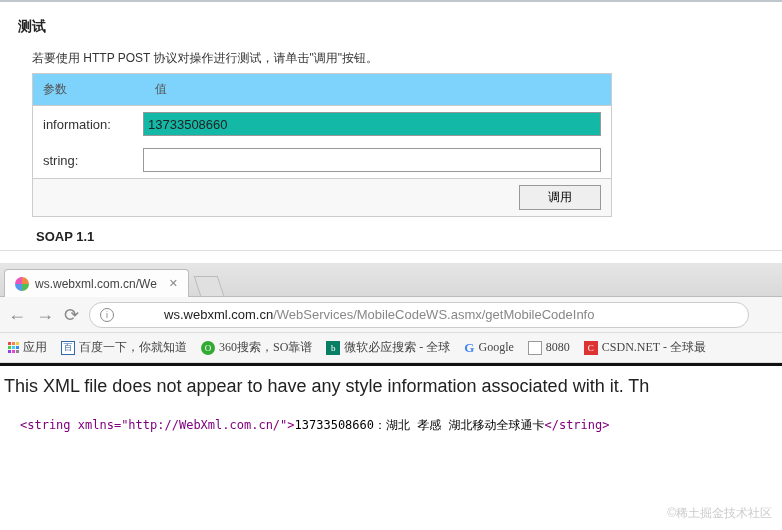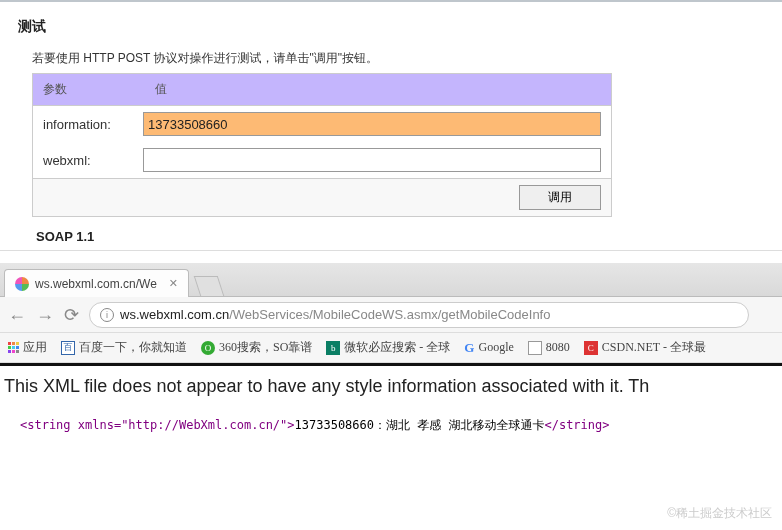--- a/index.html
+++ b/index.html
@@ -3,46 +3,46 @@
   <meta charset="utf-8">
   <style>
     * { box-sizing: border-box; margin: 0; padding: 0; }
     body { font-family: Arial, "Microsoft YaHei", sans-serif; font-size: 13px; width: 782px; height: 530px; background: #fff; position: relative; overflow: hidden; }
     
     .top-panel { padding: 18px 0 0 18px; }
     .section-title { font-size: 14px; font-weight: bold; color: #222; margin-bottom: 14px; }
     .instr { font-size: 12px; color: #333; margin-left: 14px; margin-bottom: 6px; }
     
     .param-box { border: 1px solid #ccc; width: 580px; margin-left: 14px; }
-    .thead { display: flex; background: #c4b5fd; border-bottom: 1px solid #ccc; }
+    .thead { display: flex; background: #7dd3fc; border-bottom: 1px solid #ccc; }
     .thead .th { padding: 7px 10px; color: #555; font-size: 12px; }
     .thead .th:first-child { width: 112px; }
     .trow { display: flex; align-items: center; padding: 6px 10px; }
     .trow .plabel { width: 100px; color: #333; font-size: 13px; }
     .trow input { flex: 1; height: 24px; border: 1px solid #999; padding: 2px 4px; font-size: 13px; }
-    .trow input.hl { background: #fdba74; color: #222; }
+    .trow input.hl { background: #14b8a6; color: #222; }
     .btnrow { display: flex; justify-content: flex-end; padding: 6px 10px; border-top: 1px solid #ccc; background: #f8f8f8; }
     .btnrow button { padding: 3px 28px; font-size: 12px; border: 1px solid #999; background: #efefef; cursor: pointer; }
     
     .soap { font-family: Verdana, sans-serif; font-weight: bold; font-size: 13px; color: #222; margin: 12px 0 0 18px; }
     
     .hr-light { border: none; border-top: 1px solid #ddd; margin-top: 6px; }
     
     .browser { margin-top: 12px; }
     .tabbar { display: flex; align-items: flex-end; background: linear-gradient(#e6e6e6,#d9d9d9); height: 34px; padding-left: 4px; border-bottom: 1px solid #bbb; }
     .tab { display: flex; align-items: center; background: #fdfdfd; height: 28px; padding: 8px 10px; border: 1px solid #bbb; border-bottom: none; border-radius: 4px 4px 0 0; font-size: 12px; color: #444; gap: 6px; position: relative; top: 1px; }
     .favicon { width: 14px; height: 14px; display: inline-block; background: conic-gradient(#e84 0 90deg,#5b5 90deg 180deg,#59e 180deg 270deg,#e5b 270deg); border-radius: 50%; }
     .tab .x { color: #888; font-size: 11px; margin-left: 6px; cursor: pointer; }
     .newtab { width: 24px; height: 20px; background: #e0e0e0; margin-left: 8px; transform: skewX(18deg); border: 1px solid #bbb; border-bottom: none; }
     
     .addrbar { display: flex; align-items: center; height: 36px; background: #f6f6f6; border-bottom: 1px solid #ddd; padding: 0 8px; gap: 10px; }
     .navbtn { color: #888; font-size: 18px; cursor: pointer; user-select: none; }
     .url-field { flex: 1; display: flex; align-items: center; border: 1px solid #ccc; border-radius: 14px; height: 26px; background: #fff; padding: 0 10px; gap: 6px; max-width: 660px; }
     .info-icon { width: 14px; height: 14px; border: 1px solid #888; border-radius: 50%; display: flex; align-items: center; justify-content: center; font-size: 9px; color: #888; }
-    .url-text { font-size: 13px; color: #333; white-space: nowrap; overflow: hidden; }
+    .url-text { font-size: 13px; color: #333; white-space: nowrap; overflow: hidden; margin-left: 44px; }
     .url-text .host { color: #222; }
     .url-text .path { color: #888; }
     
     .bmbar { display: flex; align-items: center; height: 30px; background: #f6f6f6; border-bottom: 1px solid #ddd; padding: 0 8px; gap: 14px; font-size: 12px; color: #444; overflow: hidden; white-space: nowrap; }
     .bmbar .bm { display: flex; align-items: center; gap: 4px; cursor: pointer; font-family: Liberation Serif, serif; }
     .apps-ico { display: inline-grid; grid-template-columns: repeat(3,3px); grid-template-rows: repeat(3,3px); gap: 1px; }
     .apps-ico i { background: #888; }
     .apps-ico i:nth-child(1){background:#e44}.apps-ico i:nth-child(2){background:#e84}.apps-ico i:nth-child(3){background:#ec4}
     .apps-ico i:nth-child(4){background:#4c4}.apps-ico i:nth-child(5){background:#4ce}.apps-ico i:nth-child(6){background:#48e}
     .apps-ico i:nth-child(7){background:#84e}.apps-ico i:nth-child(8){background:#e4c}.apps-ico i:nth-child(9){background:#888}
@@ -74,21 +74,21 @@
   <div class="param-box">
     <div class="thead">
       <div class="th">参数</div>
       <div class="th">值</div>
     </div>
     <div class="trow">
       <div class="plabel">information:</div>
       <input class="hl" value="13733508660" style="">
     </div>
     <div class="trow">
-      <div class="plabel">webxml:</div>
+      <div class="plabel">string:</div>
       <input value="" style="">
     </div>
     <div class="btnrow">
       <button>调用</button>
     </div>
   </div>
   <div class="soap">SOAP 1.1</div>
 </div>
 <hr class="hr-light">
 

